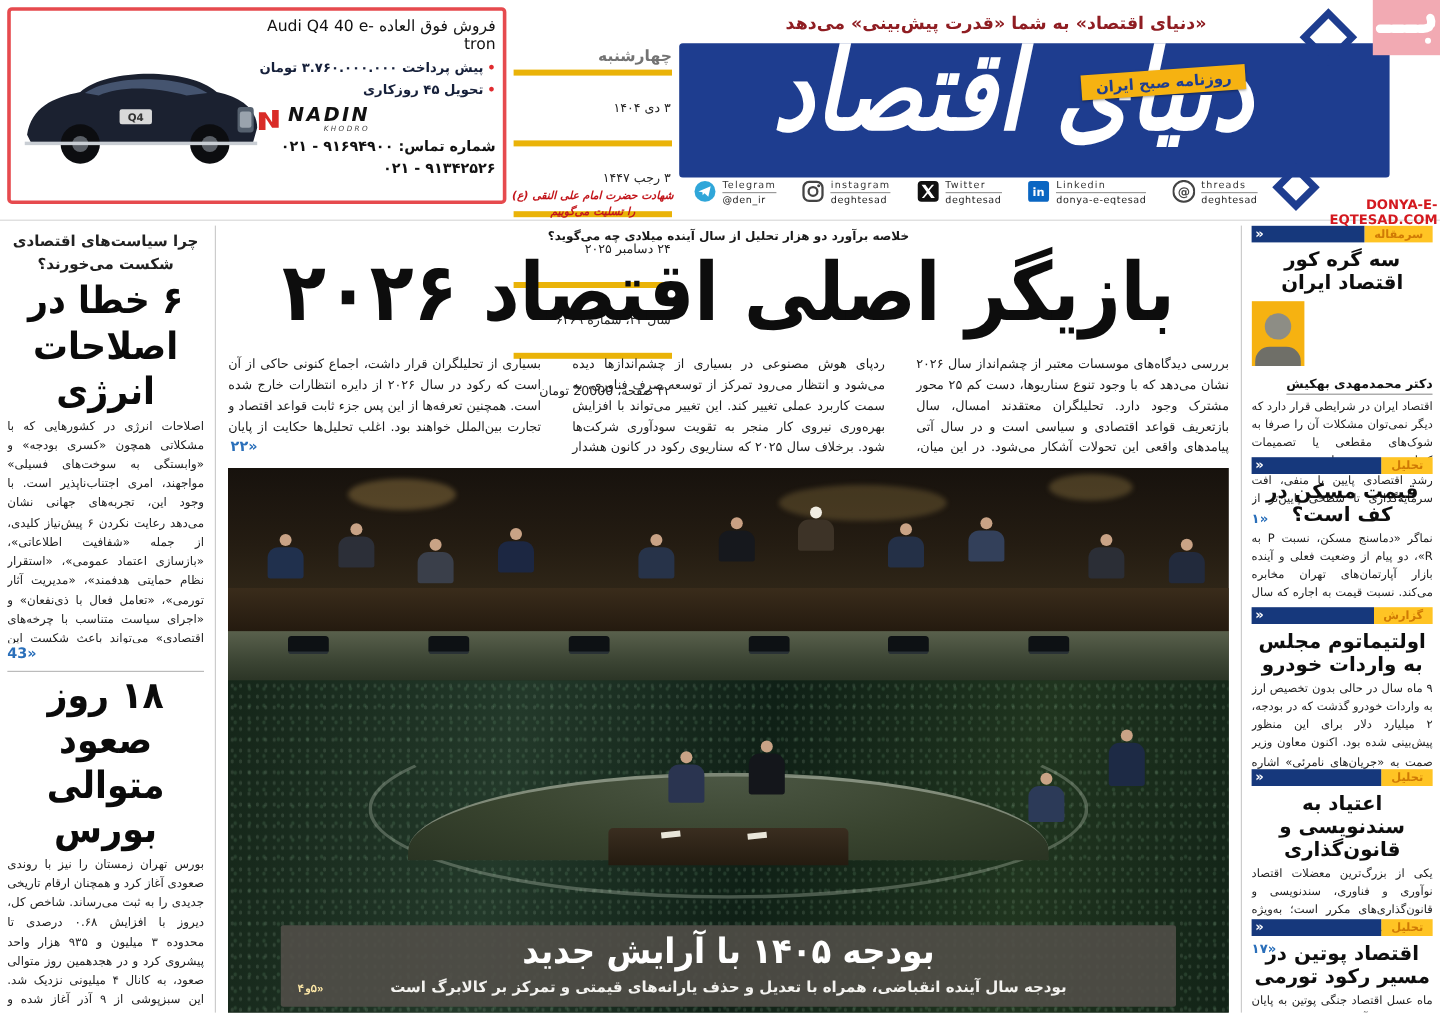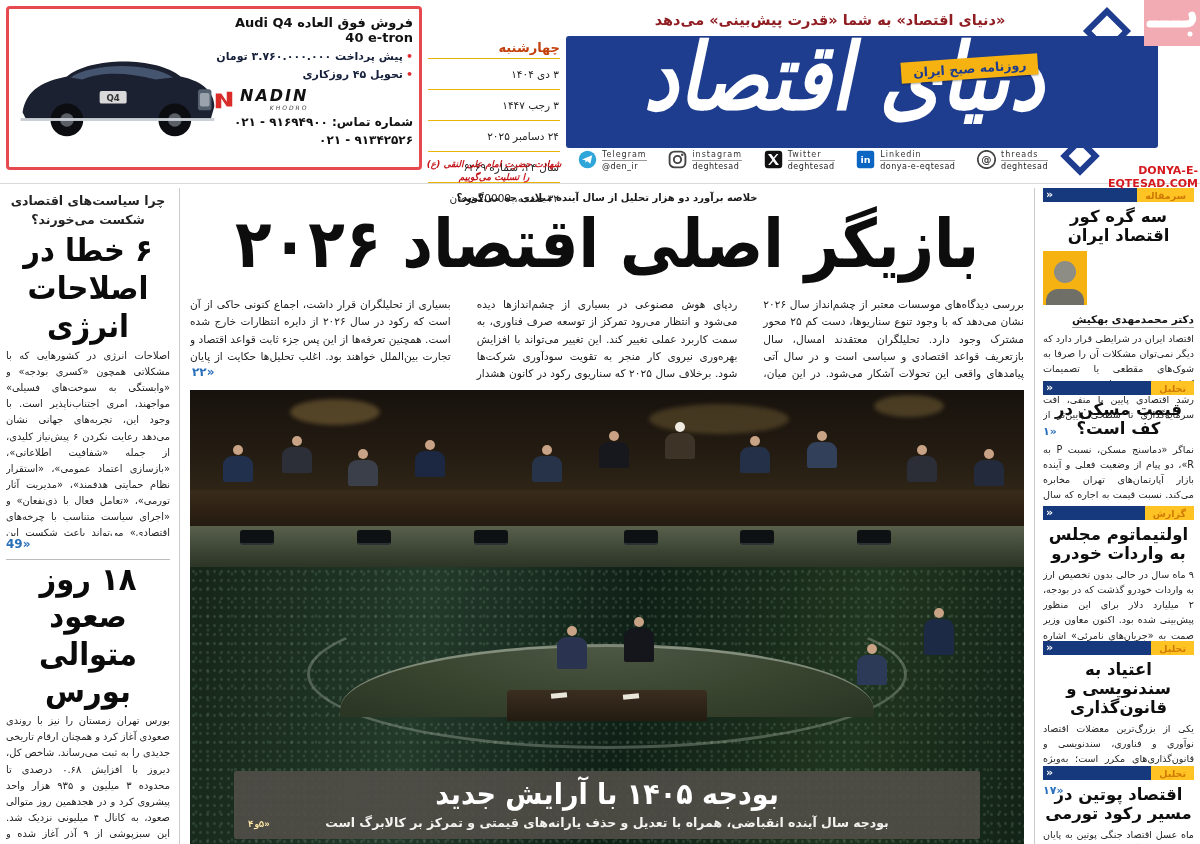--- a/index.html
+++ b/index.html
@@ -8,33 +8,33 @@
   .page { position:relative; width:1200px; height:844px; background:#fff; }
 
   
   .masthead { position:relative; height:184px; border-bottom:1px solid #d9d9d9; background:#fff; }
 
   
   .ad { position:absolute; left:6px; top:6px; width:416px; height:164px;
         border:3px solid #e64a4e; border-radius:4px; background:#fff; overflow:hidden; }
   .ad-car { position:absolute; left:2px; top:14px; width:212px; height:140px; }
   .ad-text { position:absolute; right:6px; top:6px; width:200px; text-align:right; }
-  .ad-title { font-size:13px; font-weight:bold; color:#111; direction:rtl; }
+  .ad-title { font-size:13px; font-weight:normal; color:#111; direction:rtl; }
   .ad-title .lat { direction:ltr; unicode-bidi:isolate; }
   .ad-line { font-size:11px; font-weight:bold; color:#16203a; margin-top:5px; }
   .ad-line .dot { color:#e02b2f; margin-left:3px; }
   .ad-brand { display:flex; justify-content:flex-start; align-items:center; gap:5px; margin-top:7px; direction:ltr;font-style:italic; }
   .ad-brand-name { font-size:16px; font-weight:bold; letter-spacing:2px; color:#111; line-height:1; }
   .ad-brand-sub { font-size:6px; letter-spacing:2px; color:#444; text-align:right; }
   .ad-phone { font-size:12px; font-weight:bold; color:#111; margin-top:4px; }
 
   
   .dateblock { position:absolute; left:428px; top:40px; width:132px; }
-  .weekday { color:#c2410c; font-weight:bold; font-size:13px; text-align:right; padding-bottom:3px; }
-  .date-row { border-top:1px solid #eab308; font-size:10.5px; color:#222; padding:9px 1px; }
+  .weekday { color:#737373; font-weight:bold; font-size:13px; text-align:right; padding-bottom:3px; }
+  .date-row { border-top:5px solid #eab308; font-size:10.5px; color:#222; padding:21px 1px; }
   .condolence { position:absolute; left:424px; top:158px; width:140px; font-size:9px; font-weight:bold;
                 color:#c3161c; text-align:center; line-height:1.4;font-style:italic; }
 
   
   .tagline { position:absolute; left:610px; top:12px; width:440px; text-align:center;
              font-size:14.5px; font-weight:bold; color:#8f1d22; }
   .banner { position:absolute; left:566px; top:36px; width:592px; height:112px;
             background:#1e3d8f; border-radius:3px; overflow:visible; }
   .logo-script { position:absolute; right:18px; top:-4px; width:100%; text-align:center;
                  font-size:78px; font-weight:bold; font-style:italic; color:#fff;
@@ -438,21 +438,21 @@
         </div>
 
       </div>
     </section>
 
     <section class="col-left">
       <div>
         <div class="lc-kicker">چرا سیاست‌های اقتصادی شکست می‌خورند؟</div>
         <div class="lc-title">۶ خطا در اصلاحات انرژی</div>
         <div class="lc-body" style="max-height:188px;overflow:hidden;">اصلاحات انرژی در کشورهایی که با مشکلاتی همچون «کسری بودجه» و «وابستگی به سوخت‌های فسیلی» مواجهند، امری اجتناب‌ناپذیر است. با وجود این، تجربه‌های جهانی نشان می‌دهد رعایت نکردن ۶ پیش‌نیاز کلیدی، از جمله «شفافیت اطلاعاتی»، «بازسازی اعتماد عمومی»، «استقرار نظام حمایتی هدفمند»، «مدیریت آثار تورمی»، «تعامل فعال با ذی‌نفعان» و «اجرای سیاست متناسب با چرخه‌های اقتصادی» می‌تواند باعث شکست این اصلاحات شود. تعدیل قیمت انرژی، تنها با رعایت چارچوب‌های نهادی کارآمد، بهره‌وری اقتصادی و ثبات اجتماعی به‌طور همزمان تضمین می‌شود.</div>
-        <div class="lc-ref"><span class="pref"><span>«</span><span>49</span></span></div>
+        <div class="lc-ref"><span class="pref"><span>«</span><span>43</span></span></div>
       </div>
 
       <div class="lc-div"></div>
 
       <div>
         <div class="lc-title" style="margin-top:0;">۱۸ روز صعود متوالی بورس</div>
         <div class="lc-body" style="max-height:162px;overflow:hidden;">بورس تهران زمستان را نیز با روندی صعودی آغاز کرد و همچنان ارقام تاریخی جدیدی را به ثبت می‌رساند. شاخص کل، دیروز با افزایش ۰.۶۸ درصدی تا محدوده ۳ میلیون و ۹۳۵ هزار واحد پیشروی کرد و در هجدهمین روز متوالی صعود، به کانال ۴ میلیونی نزدیک شد. این سبزپوشی از ۹ آذر آغاز شده و شاخص کل با رشد ۲۰ درصدی، دیروز خود را در کانال ۳.۹ میلیون واحدی تثبیت کرد. آخرین بار شاخص کل در یک دوره صعودی متوالی ۲۱ روزه، از ۱۹ فروردین تا ۱۶ اردیبهشت ۹۹، بازدهی ۷۲ درصدی را کسب کرده بود.</div>
 
       </div>
 

